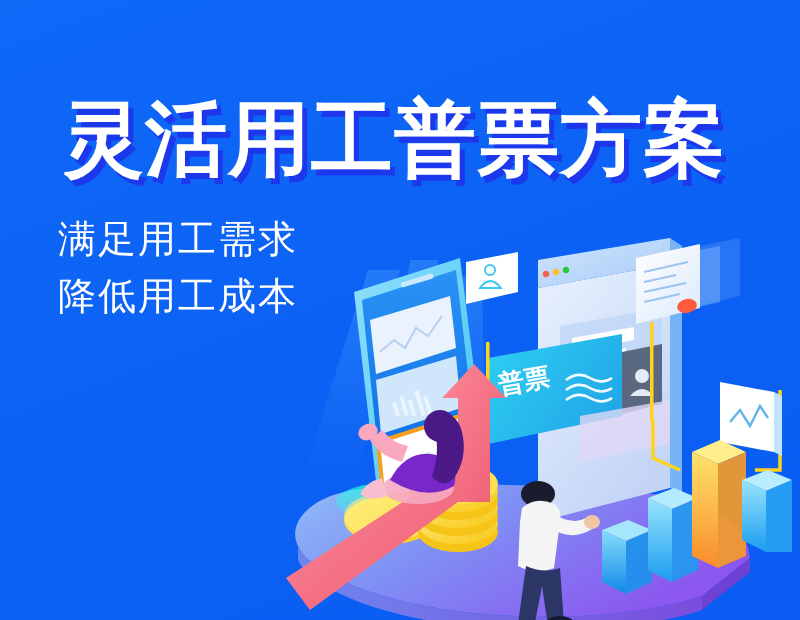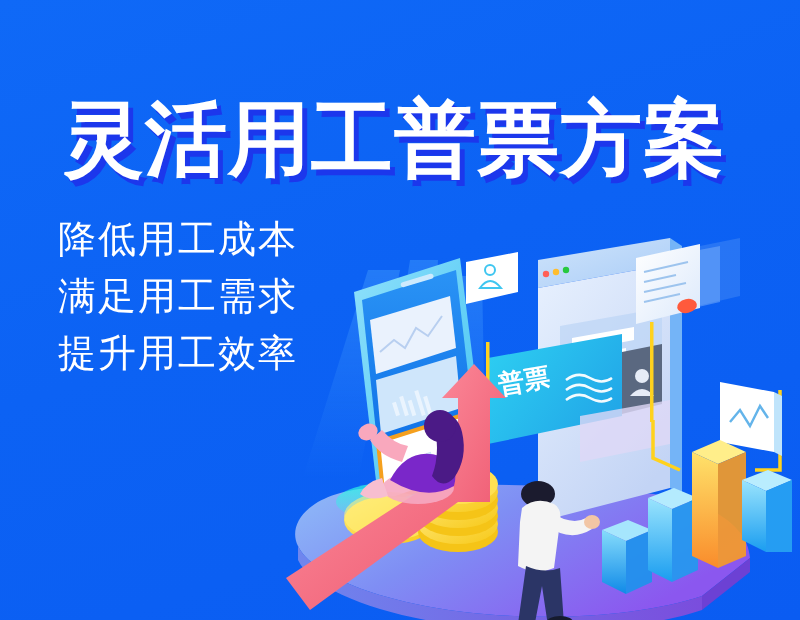--- a/index.html
+++ b/index.html
@@ -277,18 +277,17 @@
           <polygon points="492,250 516,261 516,322 492,310" fill="url(#gBarBlue2)"></polygon>
           <polygon points="516,261 542,250 542,322 516,322" fill="#2aa8f2" opacity="0.85"></polygon>
         </g>
       </g>
     </svg>
   </div>
 
   <div id="title">灵活用工普票方案</div>
 
   <div id="subs">
+    <div class="sub">满足用工需求</div>
     <div class="sub">降低用工成本</div>
-    <div class="sub">满足用工需求</div>
-    <div class="sub">提升用工效率</div>
   </div>
 
 </div>
 
 </body></html>

